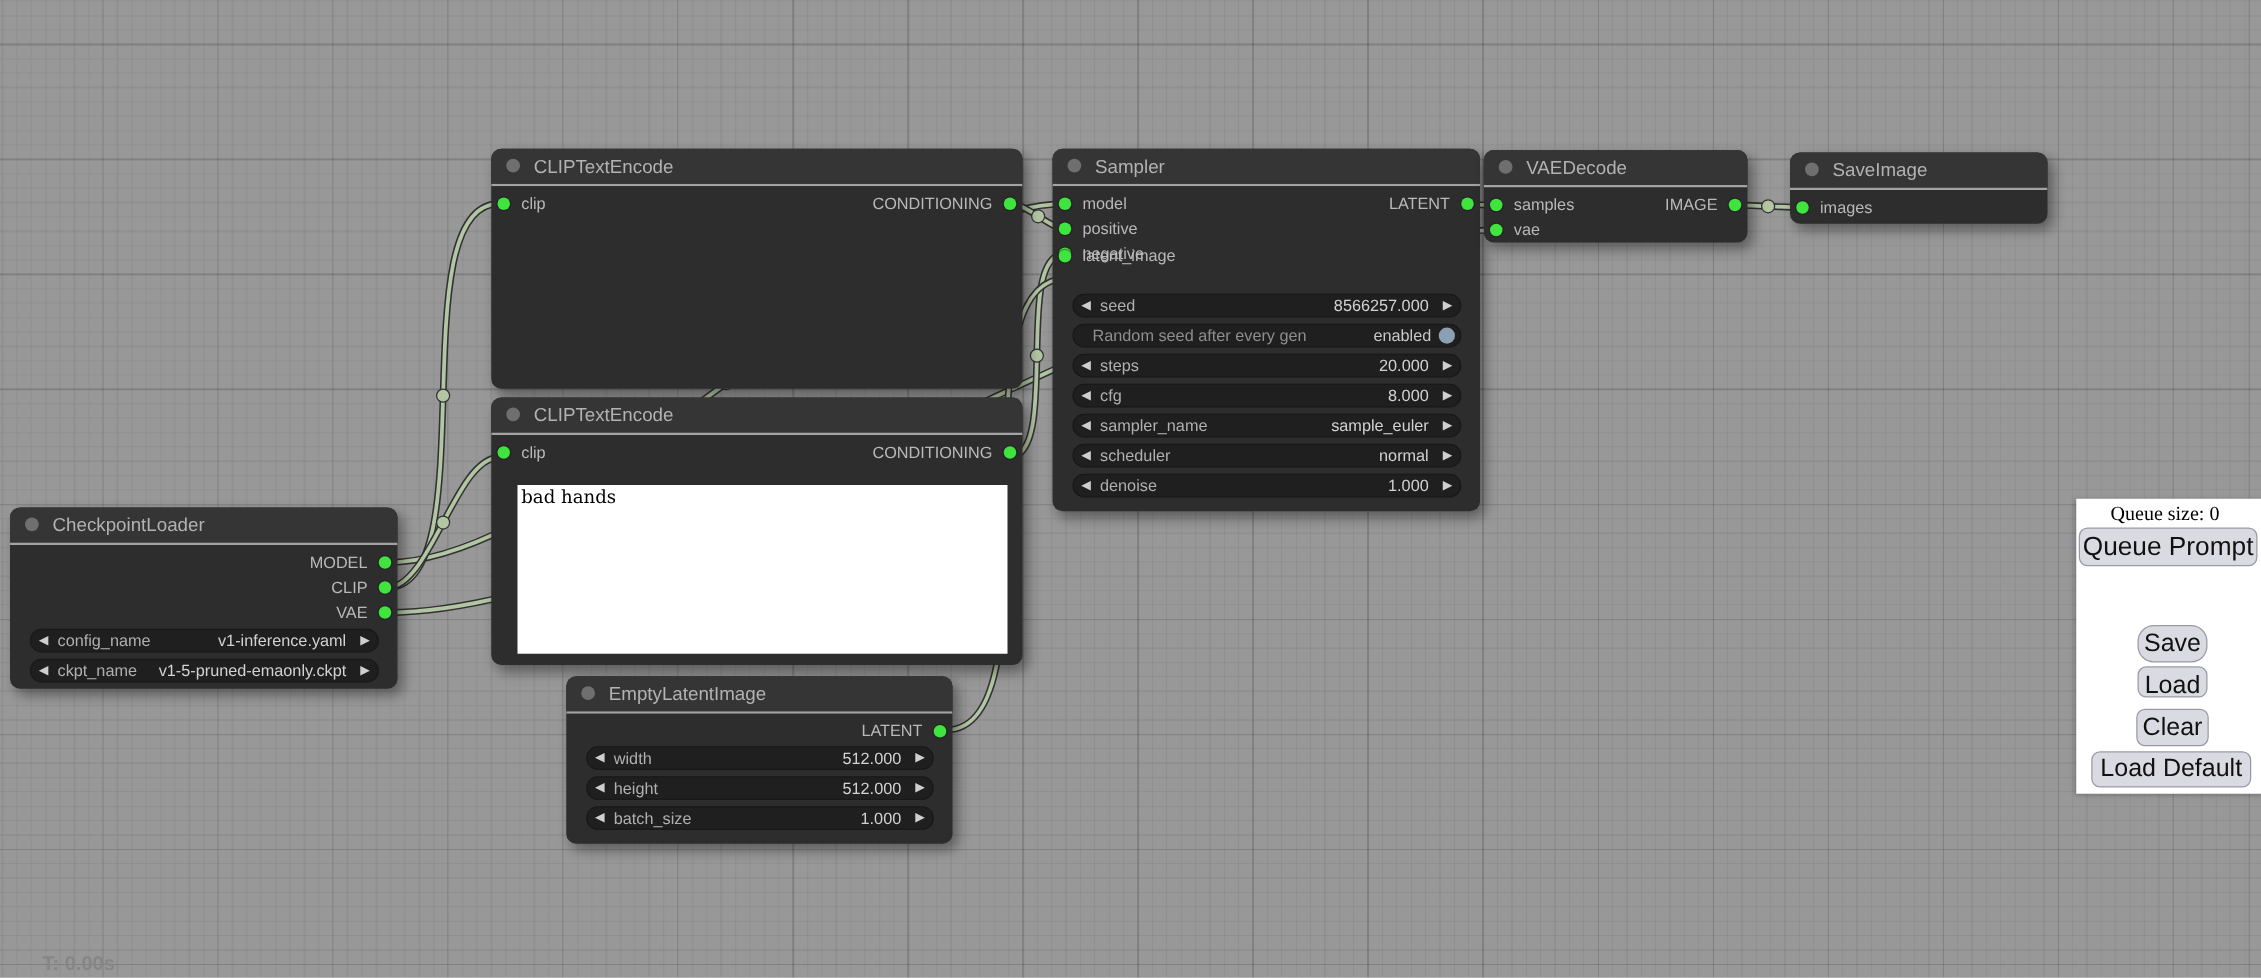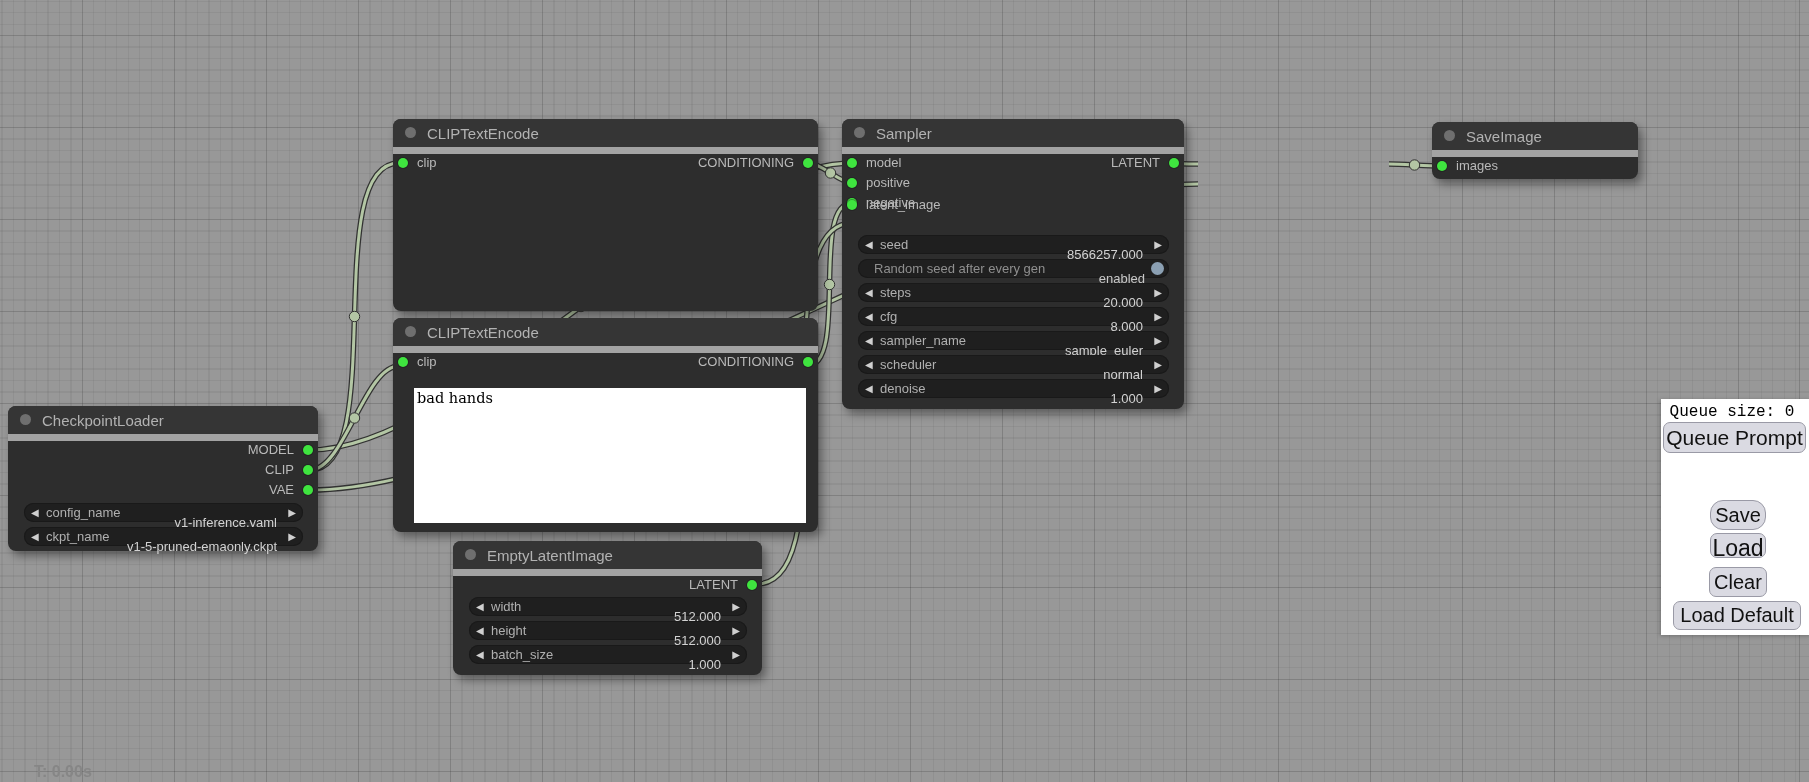--- a/index.html
+++ b/index.html
@@ -16,21 +16,21 @@
   }
   #wires{position:absolute;left:0;top:0;z-index:1;}
   #nodes-layer{position:absolute;left:0;top:0;width:100%;height:100%;z-index:2;}
   .node{
     position:absolute;background:#2d2d2d;border-radius:8px;
     box-shadow:4px 5px 10px rgba(0,0,0,0.4);
   }
   .node .titlebar{
     position:absolute;left:0;top:0;right:0;height:28px;
     background:#353535;border-radius:8px 8px 0 0;
-    border-bottom:7px solid #a3a3a3;
+    border-bottom:2px solid #a3a3a3;
   }
   .collapse-dot{
     position:absolute;left:12px;top:8px;width:11px;height:11px;border-radius:50%;
     background:#6f6f6f;
   }
   .title-text{
     position:absolute;left:34px;top:6px;font-size:15px;color:#b2b2b2;white-space:nowrap;
   }
   .port{position:absolute;height:16px;line-height:16px;font-size:13px;color:#b9b9b9;white-space:nowrap;}
   .port .pdot{
@@ -43,48 +43,48 @@
   .port.out .pdot{right:0;}
   .widget{
     position:absolute;left:16px;right:15px;height:19px;
     background:#1f1f1f;border-radius:10px;box-shadow:inset 0 0 0 1px #191919;
     font-size:13px;color:#b0b0b0;line-height:19px;
   }
   .widget .arrow{position:absolute;top:0;color:#cfcfcf;font-size:10px;line-height:19px;}
   .widget .arrow.l{left:7px;}
   .widget .arrow.r{right:7px;}
   .widget .wlabel{position:absolute;left:22px;top:0;white-space:nowrap;}
-  .widget .wvalue{position:absolute;right:26px;top:10px;color:#d2d2d2;white-space:nowrap;text-align:right;}
+  .widget .wvalue{position:absolute;right:26px;top:0;color:#d2d2d2;white-space:nowrap;text-align:right;}
   .widget.toggle .wlabel{left:16px;color:#8f8f8f;}
   .widget.toggle .wvalue{right:24px;color:#c8c8c8;}
   .widget.toggle .knob{
     position:absolute;right:5px;top:3px;width:13px;height:13px;border-radius:50%;
     background:#8ba0b3;
   }
   .node-textarea{
     position:absolute;background:#ffffff;color:#000;
     font-family:"DejaVu Serif",serif;font-size:14.5px;line-height:18px;
     padding:1px 3px;box-sizing:border-box;overflow:hidden;
   }
   #sidebar{
     position:absolute;z-index:3;left:1661px;top:399px;width:150px;height:236px;
     background:#ffffff;box-shadow:-1px 1px 4px rgba(0,0,0,0.25);
   }
   #queue-size{
     position:absolute;top:4px;left:0;right:8px;text-align:center;
-    font-family:Liberation Mono, monospace;font-size:16px;color:#000;
+    font-family:Liberation Serif, serif;font-size:16px;color:#000;
   }
   .btn{
     position:absolute;box-sizing:border-box;background:#dadae2;border:1px solid #9a9aa6;
     border-radius:7px;color:#111;text-align:center;
     font-family:"Liberation Sans",sans-serif;
   }
   #btn-queue-prompt{left:2px;top:23px;width:143px;height:31px;font-size:21px;line-height:29px;}
   #btn-save{left:49px;top:101px;width:56px;height:30px;font-size:20px;line-height:28px;border-radius:13px;}
-  #btn-load{left:49px;top:134px;width:56px;height:25px;font-size:23px;line-height:28px;}
+  #btn-load{left:49px;top:134px;width:56px;height:25px;font-size:20px;line-height:28px;}
   #btn-clear{left:48px;top:168px;width:58px;height:30px;font-size:20px;line-height:28px;}
   #btn-load-default{left:12px;top:202px;width:128px;height:29px;font-size:20px;line-height:27px;}
   #status-text{
     position:absolute;z-index:2;left:34px;top:763px;font-size:16px;color:#868686;font-weight:bold;
   }
 </style>
 </head>
 <body>
 
 <div id="canvas">
@@ -226,20 +226,29 @@
           <div class="wlabel">scheduler</div>
           <div class="wvalue">normal</div>
         </div>
         <div class="widget" style="top: 260px;">
           <div class="arrow l">◀</div>
           <div class="arrow r">▶</div>
           <div class="wlabel">denoise</div>
           <div class="wvalue">1.000</div>
         </div>
       </div>
+      <div class="node" style="left: 1187px; top: 120px; width: 211px; height: 74px;">
+        <div class="titlebar">
+          <div class="collapse-dot"></div>
+          <div class="title-text">VAEDecode</div>
+        </div>
+        <div class="port in" style="top: 36px;">samples<div class="pdot"></div></div>
+        <div class="port in" style="top: 56px;">vae<div class="pdot"></div></div>
+        <div class="port out" style="top: 36px;">IMAGE<div class="pdot"></div></div>
+      </div>
       <div class="node" style="left: 1432px; top: 122px; width: 206px; height: 57px;">
         <div class="titlebar">
           <div class="collapse-dot"></div>
           <div class="title-text">SaveImage</div>
         </div>
         <div class="port in" style="top: 36px;">images<div class="pdot"></div></div>
       </div>
     </div>
 
   <div id="sidebar">

